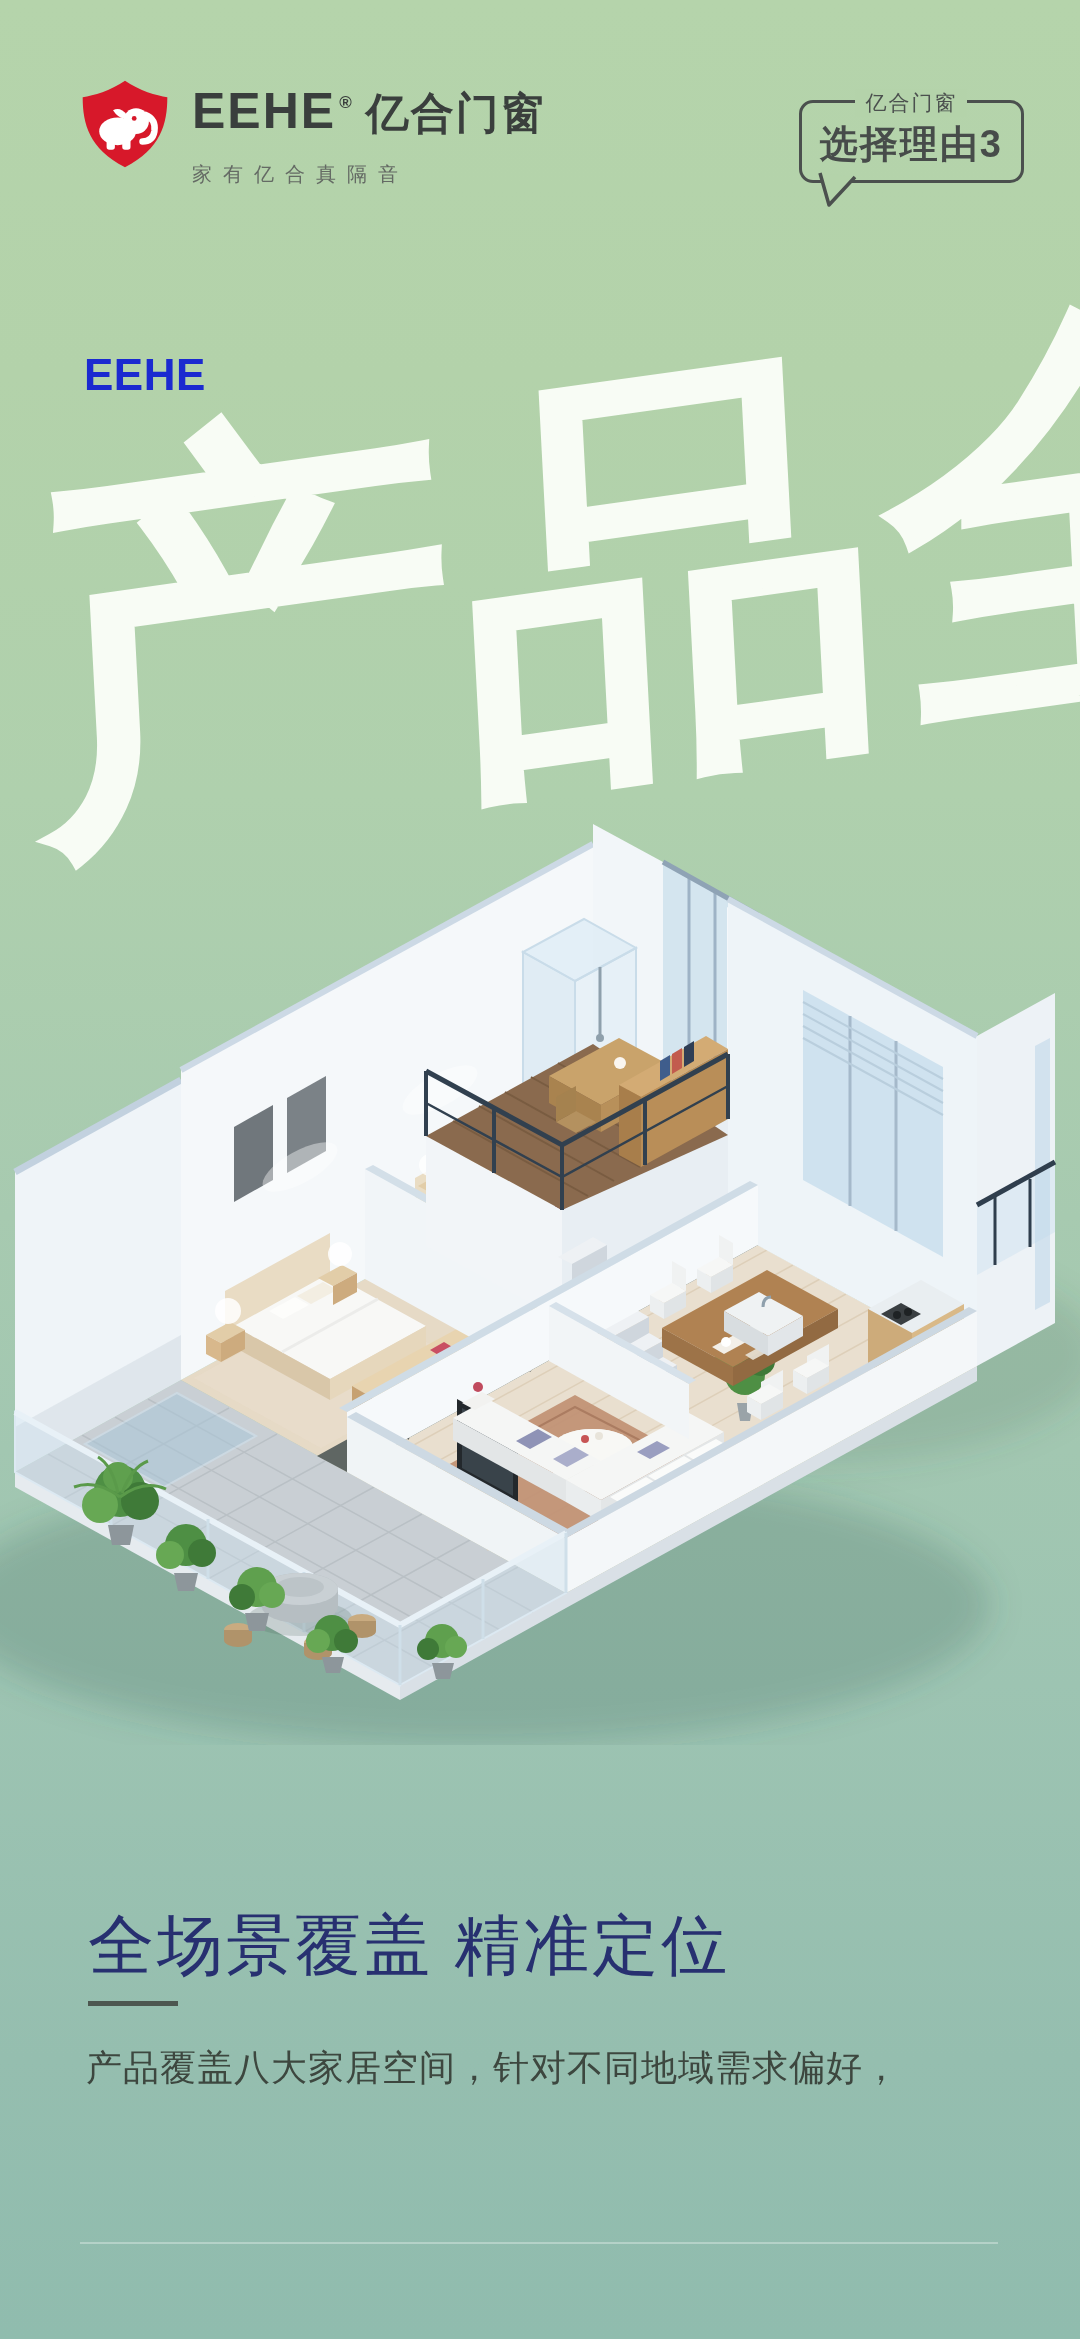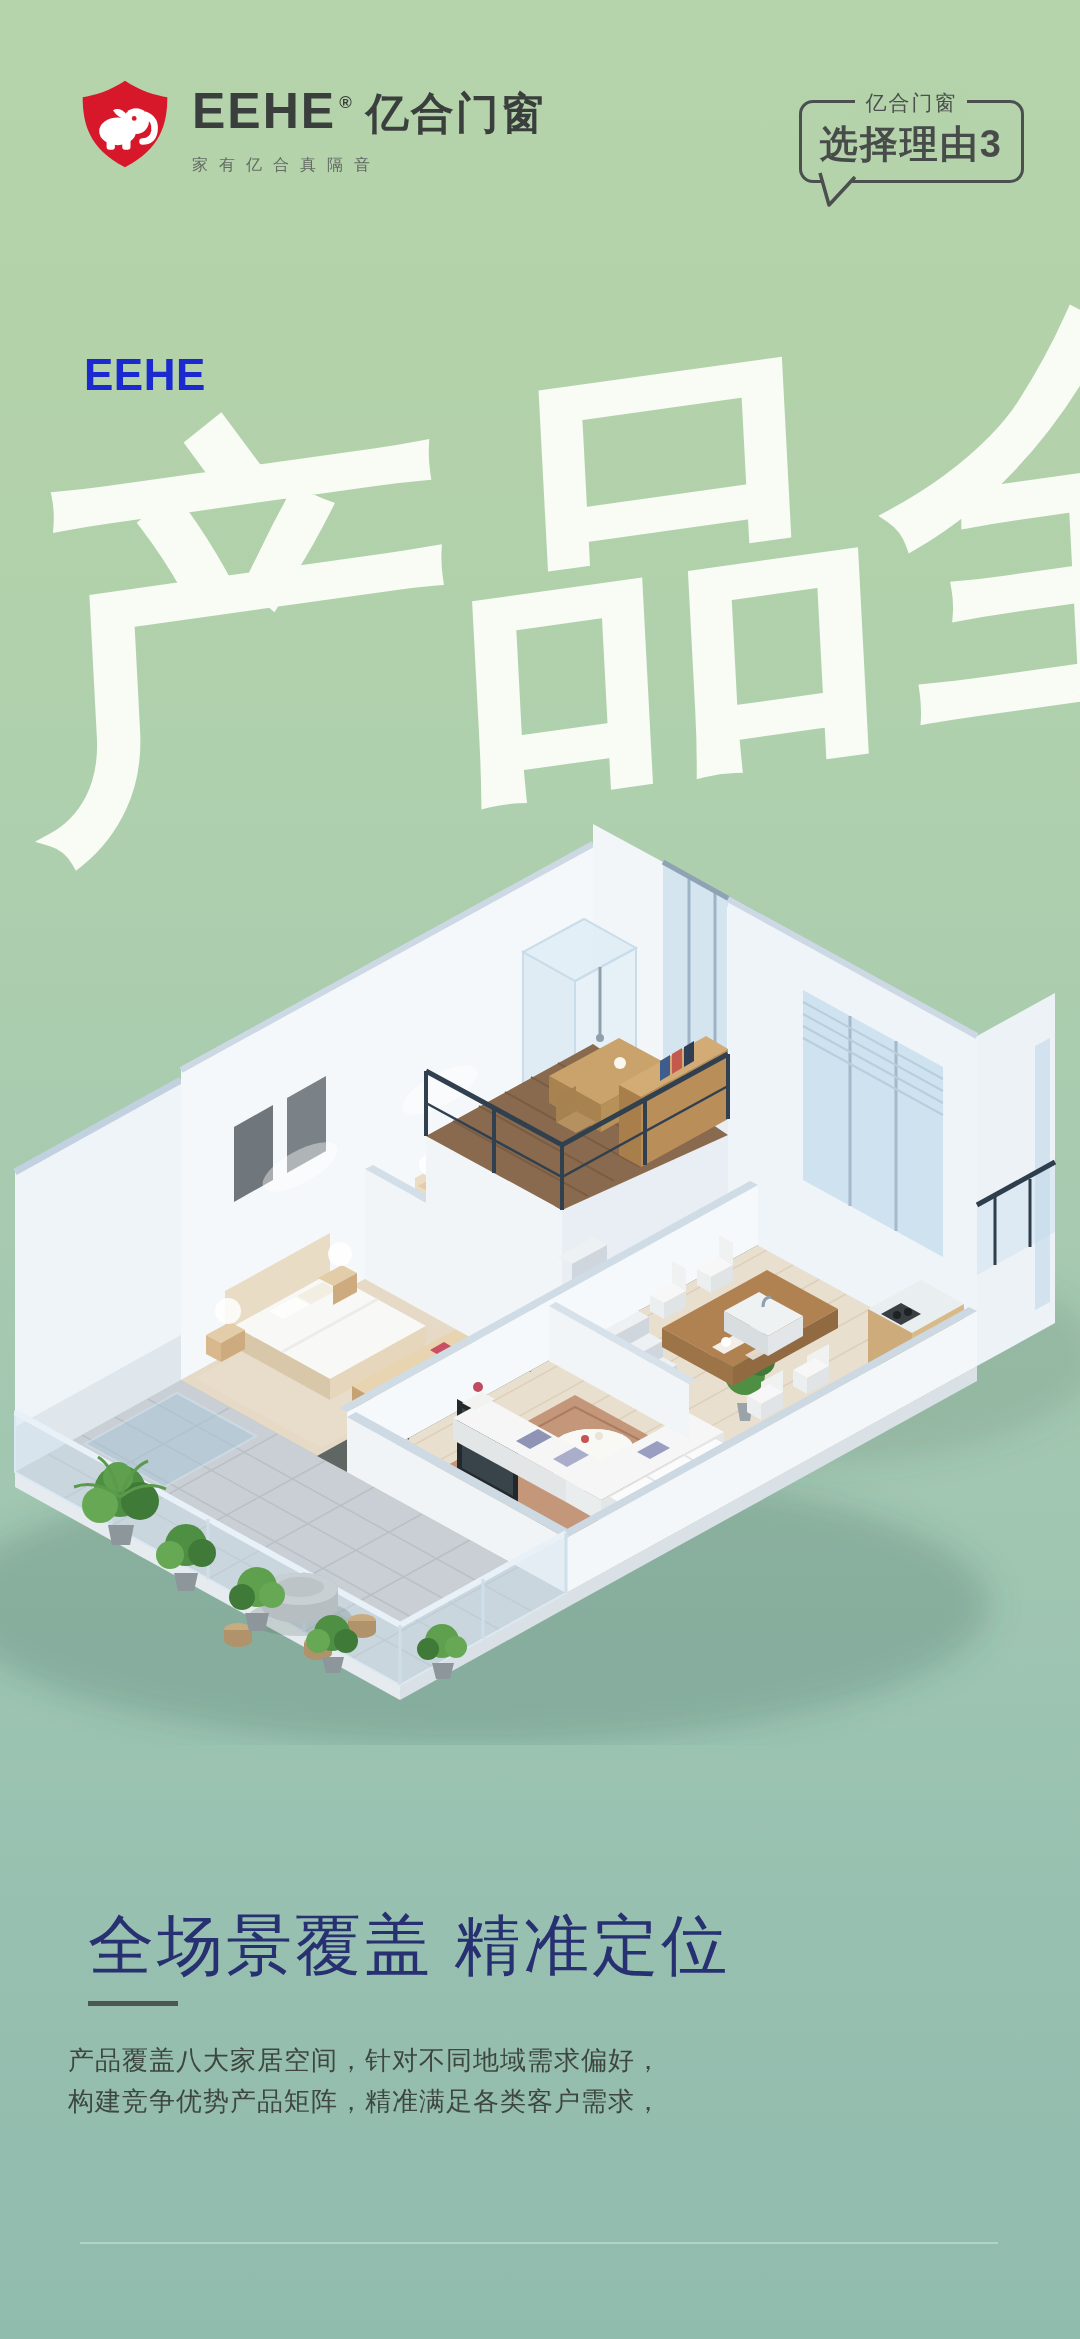--- a/index.html
+++ b/index.html
@@ -10,40 +10,40 @@
     padding-left:12px;
   }
   
   .brand{position:absolute;left:78px;top:78px;display:flex;align-items:flex-start;z-index:6;}
   .shield{width:94px;height:92px;flex:0 0 auto;}
   .brand-text{margin-left:20px;padding-top:4px;}
   .brand-row{display:flex;align-items:baseline;color:#3a3f3d;}
   .brand-en{font-size:50px;font-weight:700;letter-spacing:2px;}
   .brand-reg{font-size:17px;font-weight:700;margin:0 2px 0 3px;transform:translateY(-20px);}
   .brand-cn{font-size:43px;font-weight:700;margin-left:12px;letter-spacing:2px;}
-  .brand-tagline{margin-top:12px;font-size:16px;color:#646a64;letter-spacing:11px;font-weight:500;}
+  .brand-tagline{margin-top:18px;font-size:20px;color:#646a64;letter-spacing:11px;font-weight:500;}
   
   .badge{position:absolute;right:68px;top:100px;z-index:6;border:3px solid #4b504e;border-radius:14px;
          padding:16px 18px 10px;min-width:132px;text-align:center;}
   .badge-label{position:absolute;top:-14px;left:50%;transform:translateX(-50%);
                background:#b4d3aa;padding:0 10px;font-size:21px;letter-spacing:2px;color:#4b504e;white-space:nowrap;font-weight:500;}
   .badge-title{font-size:38px;font-weight:700;color:#474c4a;letter-spacing:2px;white-space:nowrap;}
   .badge-tail{position:absolute;left:10px;bottom:-30px;}
   
   .hero-en{position:absolute;left:84px;top:348px;z-index:4;color:#1b2ad0;font-size:44px;font-weight:700;line-height:1.22;letter-spacing:0.5px;}
   .hero-cn{position:absolute;left:40px;top:440px;z-index:1;color:#fbfef8;opacity:.97;
            font-size:430px;line-height:1;font-weight:900;white-space:nowrap;letter-spacing:2px;
            transform:rotate(-8deg) skewX(-5deg);transform-origin:60px 430px;}
   
   .house{position:absolute;left:0;top:735px;z-index:2;}
   
   .section-title{position:absolute;left:88px;top:1846px;z-index:3;font-size:66px;font-weight:500;
                  color:#273070;letter-spacing:3px;white-space:nowrap;}
   .title-underline{position:absolute;left:88px;top:2001px;width:90px;height:5px;background:#4d5750;z-index:3;}
-  .body-text{position:absolute;left:68px;top:2040px;z-index:3;font-size:26px;line-height:1.56;color:#3d473f;letter-spacing:1px;}
+  .body-text{position:absolute;left:86px;top:2040px;z-index:3;font-size:36px;line-height:1.56;color:#3d473f;letter-spacing:1px;}
   .footer-line{position:absolute;left:80px;top:2242px;width:918px;height:2px;background:rgba(255,255,255,.32);z-index:3;}
 </style>
 </head>
 <body>
 
 <div class="poster">
 
   <div class="brand">
     <svg class="shield" viewBox="0 0 100 100">
       <path d="M50,3 C66,14 84,19 96,21 C96,50 89,77 50,97 C11,77 4,50 4,21 C16,19 34,14 50,3 Z" fill="#d7182a"></path>
@@ -426,17 +426,16 @@
       <circle cx="442" cy="906" r="17" fill="#5fa04e"></circle>
         <circle cx="428" cy="914" r="11" fill="#3f7a38"></circle>
         <circle cx="456" cy="912" r="11" fill="#67a854"></circle>
     </g>
   </svg>
 
   <h2 class="section-title">全场景覆盖 精准定位</h2>
   <div class="title-underline"></div>
   <div class="body-text">
     <div>产品覆盖八大家居空间，针对不同地域需求偏好，</div>
-    <div>构建竞争优势产品矩阵，精准满足各类客户需求，</div>
   </div>
   <div class="footer-line"></div>
 
 </div>
 
 </body></html>

